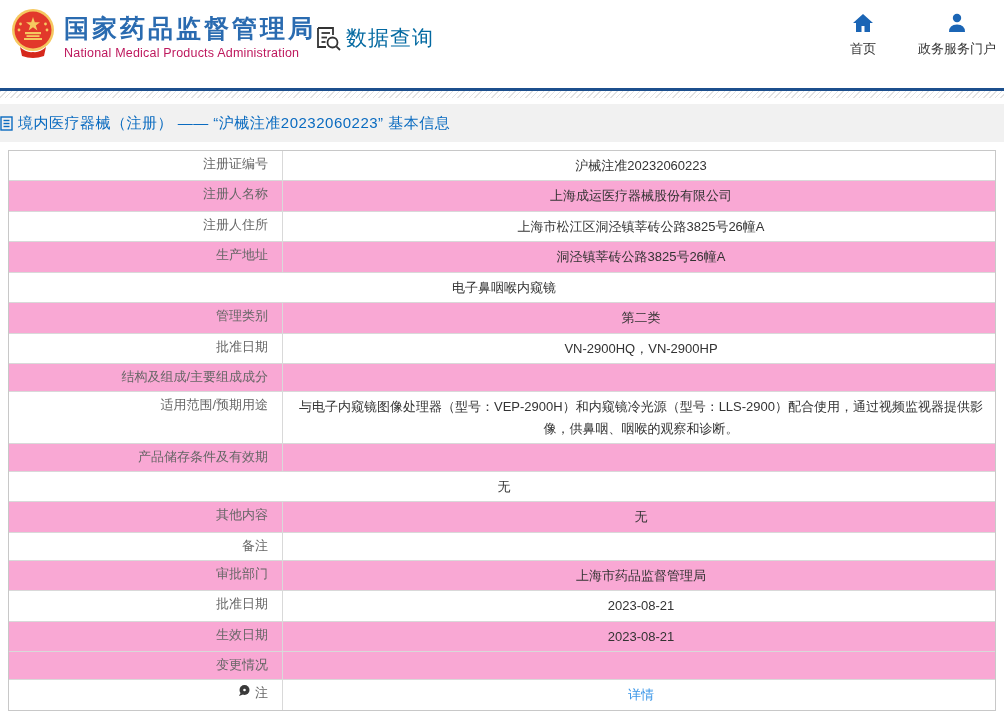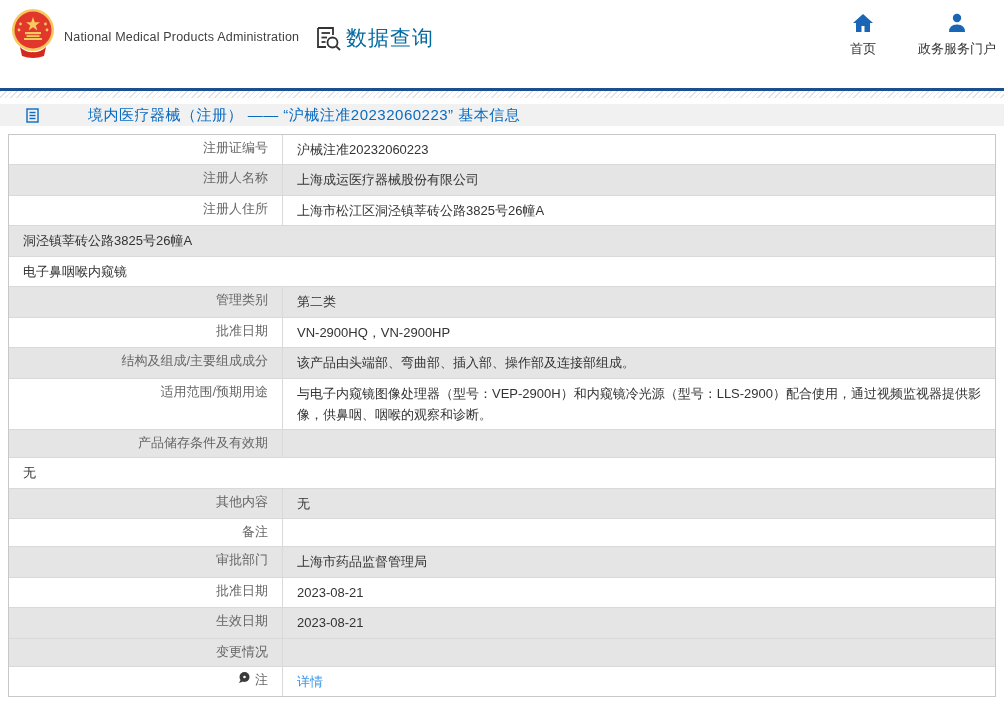--- a/index.html
+++ b/index.html
@@ -7,45 +7,45 @@
   .page {
     position:relative; width:1004px; height:722px; background:#fff;
     font-family:"Liberation Sans","DejaVu Sans",sans-serif; overflow:hidden;
   }
 
   
   .header { position:relative; height:88px; background:#fff; }
   .emblem { position:absolute; left:8px; top:7px; width:50px; height:52px; }
   .brand { position:absolute; left:64px; top:13px; }
   .brand-title { font-size:25px; font-weight:bold; color:#2a6bb0; letter-spacing:3px; line-height:1.2; }
-  .brand-sub { font-size:12.5px; color:#404040; margin-top:17px; letter-spacing:0.2px; }
+  .brand-sub { font-size:12.5px; color:#be185d; margin-top:3px; letter-spacing:0.2px; }
   .datasearch { position:absolute; left:315px; top:24px; display:flex; align-items:center; gap:4px; cursor:pointer; }
   .datasearch-label { font-size:21px; color:#0369a1; letter-spacing:1px; }
   .topnav { position:absolute; right:8px; top:13px; display:flex; gap:34px; }
   .topnav-item { display:flex; flex-direction:column; align-items:center; cursor:pointer; min-width:42px; }
   .topnav-item .navlabel { font-size:13px; color:#333; margin-top:7px; white-space:nowrap; }
 
   .navy-line { height:3px; background:#1c4f8d; }
   .hatch-band { height:7px;
     background:repeating-linear-gradient(135deg,#e2e2e2 0 1px,#ffffff 1px 4px); }
 
   
-  .crumb-bar { margin-top:6px; height:22px; background:#f1f1f1; display:flex; align-items:center; padding-left:26px;gap:44px; }
+  .crumb-bar { margin-top:6px; height:38px; background:#f1f1f1; display:flex; align-items:center; padding-left:0; }
   .crumb-text { font-size:15px; color:#0a6bc0; margin-left:5px; letter-spacing:0.5px; }
 
   
   .table-wrap { margin:8px 8px 0 8px; border:1px solid #c8c8c8; background:#fff; }
   .t-row { display:flex; align-items:center; min-height:28px; border-bottom:1px solid #d9d9d9; background:#fff; }
   .t-row:last-child { border-bottom:none; }
-  .t-row.alt { background:#e5e5e5; }
+  .t-row.alt { background:#f9a8d4; }
   .t-row.tall { min-height:47px; }
   .t-label { width:274px; flex:0 0 274px; text-align:right; padding:4px 14px 4px 6px;
              font-size:13px; color:#666; border-right:1px solid #d9d9d9; align-self:stretch;
              display:flex; align-items:flex-start; justify-content:flex-end; gap:4px; }
-  .t-value { flex:1; padding:4px 10px 4px 14px; font-size:13px; color:#333; line-height:1.65; }
+  .t-value { flex:1; padding:4px 10px 4px 14px; font-size:13px; color:#333; line-height:1.65;text-align:center; }
   .t-value a { color:#3a96e8; text-decoration:none; }
   .note-icon-dot { display:none; width:13px; height:13px; }
 
   svg { display:block; }
 </style>
 </head>
 <body>
 
 <div class="page">
 
@@ -61,20 +61,21 @@
         <rect x="16" y="31" width="18" height="2" fill="#f5c860"></rect>
         <path d="M12 40 Q18 46 25 45 Q32 46 38 40 L36 49 Q25 53 14 49 Z" fill="#d6281c"></path>
         <circle cx="12.5" cy="17" r="1.4" fill="#f5c860"></circle>
         <circle cx="37.5" cy="17" r="1.4" fill="#f5c860"></circle>
         <circle cx="11" cy="23" r="1.4" fill="#f5c860"></circle>
         <circle cx="39" cy="23" r="1.4" fill="#f5c860"></circle>
       </svg>
     </span>
 
     <div class="brand">
+      <div class="brand-title">国家药品监督管理局</div>
       <div class="brand-sub">National Medical Products Administration</div>
     </div>
 
     <div class="datasearch">
       <span>
         <svg width="27" height="27" viewBox="0 0 27 27" fill="none" stroke="#333" stroke-width="1.8">
           <path d="M3 3 h15 v7"></path>
           <path d="M3 3 v19 h8"></path>
           <line x1="6.5" y1="8" x2="15" y2="8"></line>
           <line x1="6.5" y1="12.5" x2="12" y2="12.5"></line>
@@ -141,20 +142,24 @@
 
     <div class="t-row">
       <div class="t-label">
 
         <span class="t-label-text">注册人住所</span>
       </div>
       <div class="t-value">上海市松江区洞泾镇莘砖公路3825号26幢A</div>
     </div>
 
     <div class="t-row alt">
+      <div class="t-label">
+
+        <span class="t-label-text">生产地址</span>
+      </div>
       <div class="t-value">洞泾镇莘砖公路3825号26幢A</div>
     </div>
 
     <div class="t-row">
       <div class="t-value">电子鼻咽喉内窥镜</div>
     </div>
 
     <div class="t-row alt">
       <div class="t-label">
 
@@ -169,21 +174,20 @@
         <span class="t-label-text">批准日期</span>
       </div>
       <div class="t-value">VN-2900HQ，VN-2900HP</div>
     </div>
 
     <div class="t-row alt">
       <div class="t-label">
 
         <span class="t-label-text">结构及组成/主要组成成分</span>
       </div>
-      <div class="t-value">该产品由头端部、弯曲部、插入部、操作部及连接部组成。</div>
     </div>
 
     <div class="t-row tall">
       <div class="t-label">
 
         <span class="t-label-text">适用范围/预期用途</span>
       </div>
       <div class="t-value">与电子内窥镜图像处理器（型号：VEP-2900H）和内窥镜冷光源（型号：LLS-2900）配合使用，通过视频监视器提供影像，供鼻咽、咽喉的观察和诊断。</div>
     </div>
 

